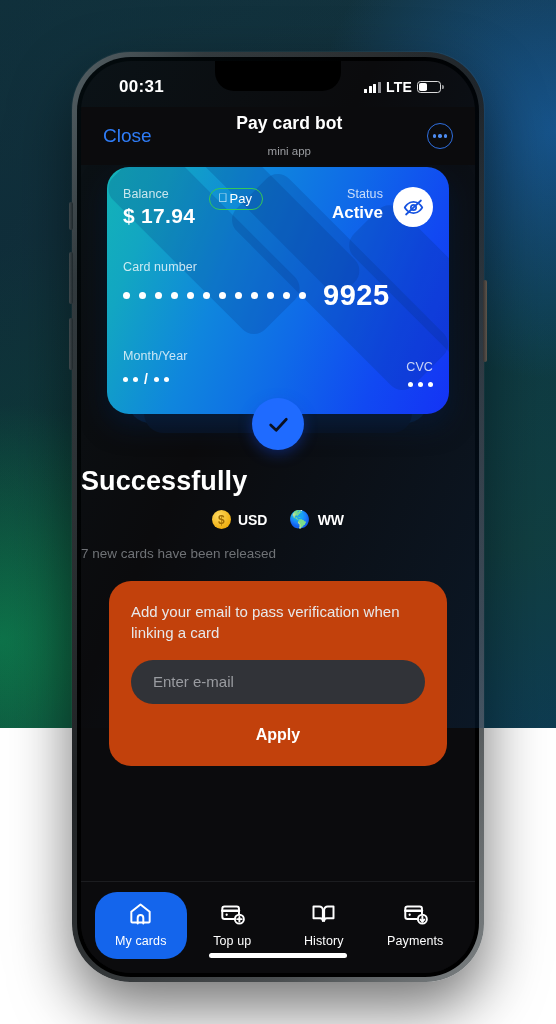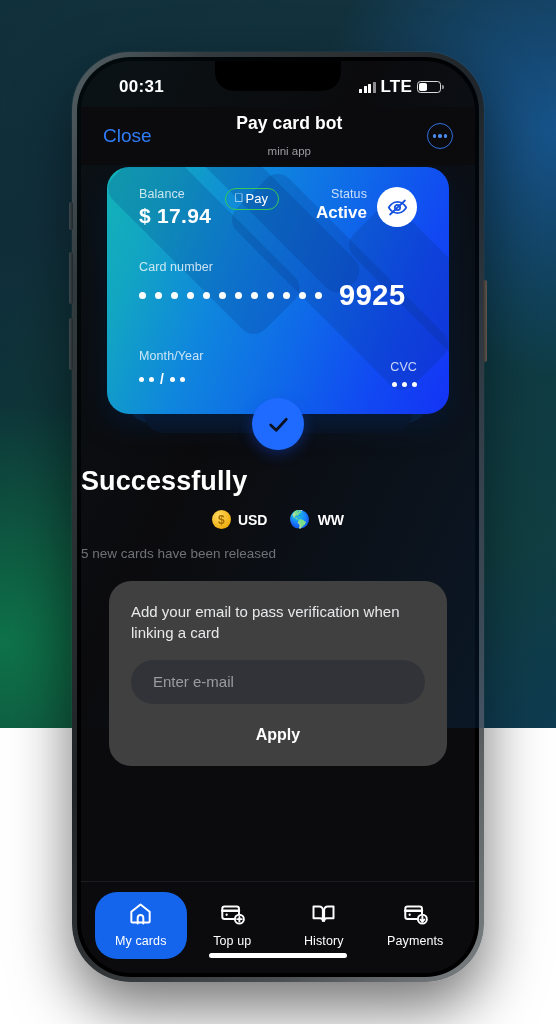--- a/index.html
+++ b/index.html
@@ -68,21 +68,21 @@
     color:#fff;
   }
   .sb-time { font-size:17px; font-weight:bold; letter-spacing:.3px; }
   .sb-right { display:flex; align-items:center; gap:5px; }
   .bars { display:flex; align-items:flex-end; gap:1.5px; height:11px; }
   .bars i { display:block; width:3px; background:#fff; border-radius:.5px; }
   .bars i:nth-child(1){ height:4px; }
   .bars i:nth-child(2){ height:6.5px; }
   .bars i:nth-child(3){ height:9px; }
   .bars i:nth-child(4){ height:11px; background:#8e8e93; }
-  .sb-lte { font-size:17px; font-weight:bold; letter-spacing:.2px; }
+  .sb-lte { font-size:14px; font-weight:bold; letter-spacing:.2px; }
   .battery { position:relative; width:24px; height:12px;
              border:1.4px solid rgba(255,255,255,.85); border-radius:3.5px; padding:1.3px; }
   .battery::after{ content:""; position:absolute; right:-3.6px; top:3.2px;
                    width:2px; height:4.2px; border-radius:0 1.5px 1.5px 0;
                    background:rgba(255,255,255,.55); }
   .battery b { display:block; height:100%; width:38%; background:#fff; border-radius:1.8px; }
 
   
   .notch {
     position:absolute; z-index:6;
@@ -128,21 +128,21 @@
                     background:linear-gradient(180deg,#0b1e32,#0a1220); }
 
   .pay-card {
     position:relative; z-index:2;
     margin:0 auto;
     width:342px; height:247px;
     border-radius:22px;
     overflow:hidden;
     background:linear-gradient(112deg,#13b3b8 0%, #12a6c2 14%, #0f86dd 36%, #0f6ae8 58%, #1149f2 80%, #1433f5 100%);
     box-shadow:0 12px 26px rgba(4,30,70,.5);
-    padding:20px 32px 18px;
+    padding:20px 16px 18px;
     color:#fff;
   }
   
   .stripes { position:absolute; inset:0; overflow:hidden; pointer-events:none; }
   .stripes i {
     position:absolute;
     background:rgba(3,45,120,.20);
     border-radius:16px;
     transform:rotate(-45deg);
   }
@@ -204,21 +204,21 @@
     background:radial-gradient(circle at 35% 30%, #ffd95e, #f0b013 70%, #d99a08);
     display:flex; align-items:center; justify-content:center;
     font-size:12px; font-weight:bold; color:#a06c02;
   }
   .globe { font-size:17px; line-height:1; }
   .released { font-size:13.5px; color:#6f7276; margin-top:17px; }
 
   
   .panel {
     margin:20px 28px 0;
-    background:#404040;
+    background:#c2410c;
     border-radius:22px;
     padding:20px 22px 18px;
   }
   .panel-text { font-size:15px; color:#e7e8ea; line-height:1.42; font-weight:500; }
   .mail-input {
     display:block; width:100%;
     margin-top:16px;
     height:44px;
     border-radius:22px;
     border:none;
@@ -410,21 +410,21 @@
             <div class="badges">
               <span class="badge">
                 <span class="coin">$</span>
                 <span>USD</span>
               </span>
               <span class="badge">
                 <span class="globe">🌎</span>
                 <span>WW</span>
               </span>
             </div>
-            <div class="released">5 new cards have been released</div>
+            <div class="released">7 new cards have been released</div>
           </div>
 
           <div class="panel">
             <div class="panel-text">Add your email to pass verification when linking a card</div>
             <input class="mail-input" type="email" placeholder="Enter e-mail" style="">
             <button class="apply-btn">Apply</button>
           </div>
         </div>
 
         <div class="tabbar">

